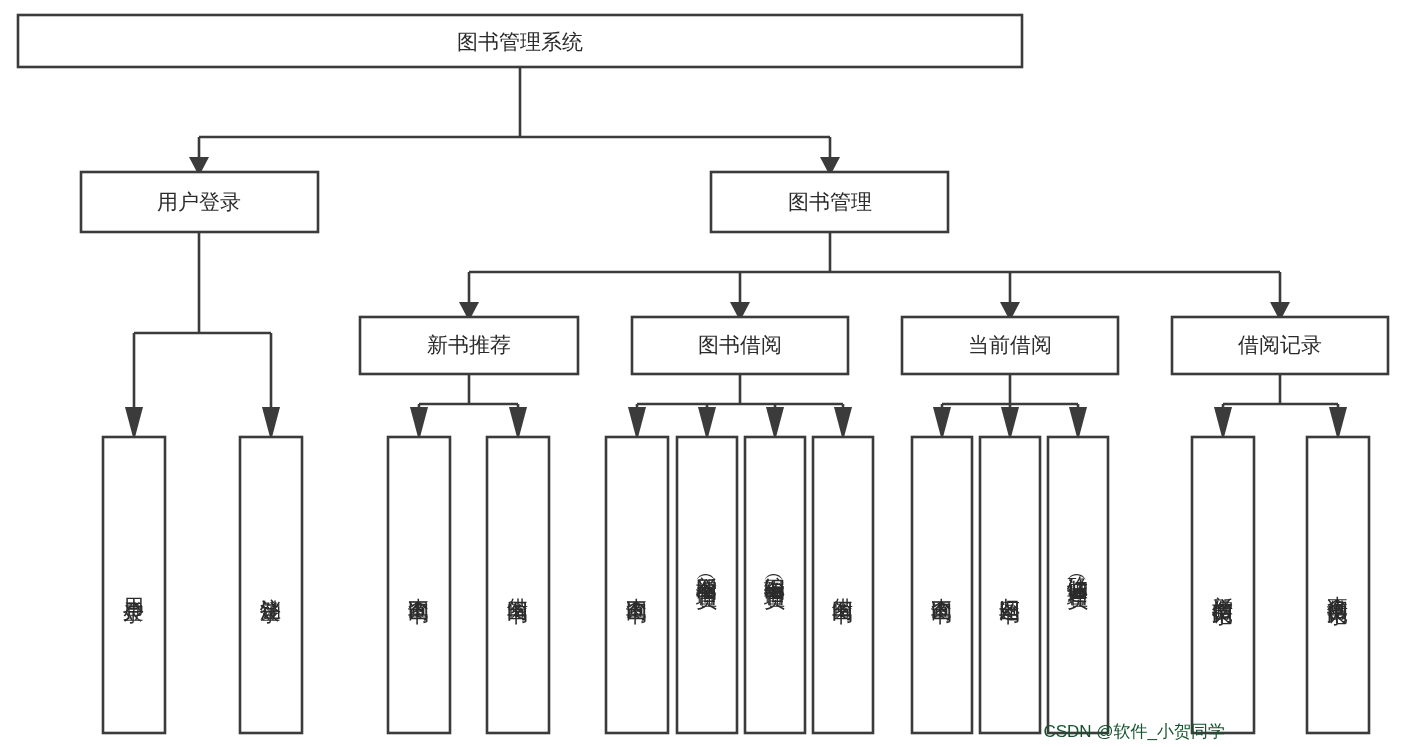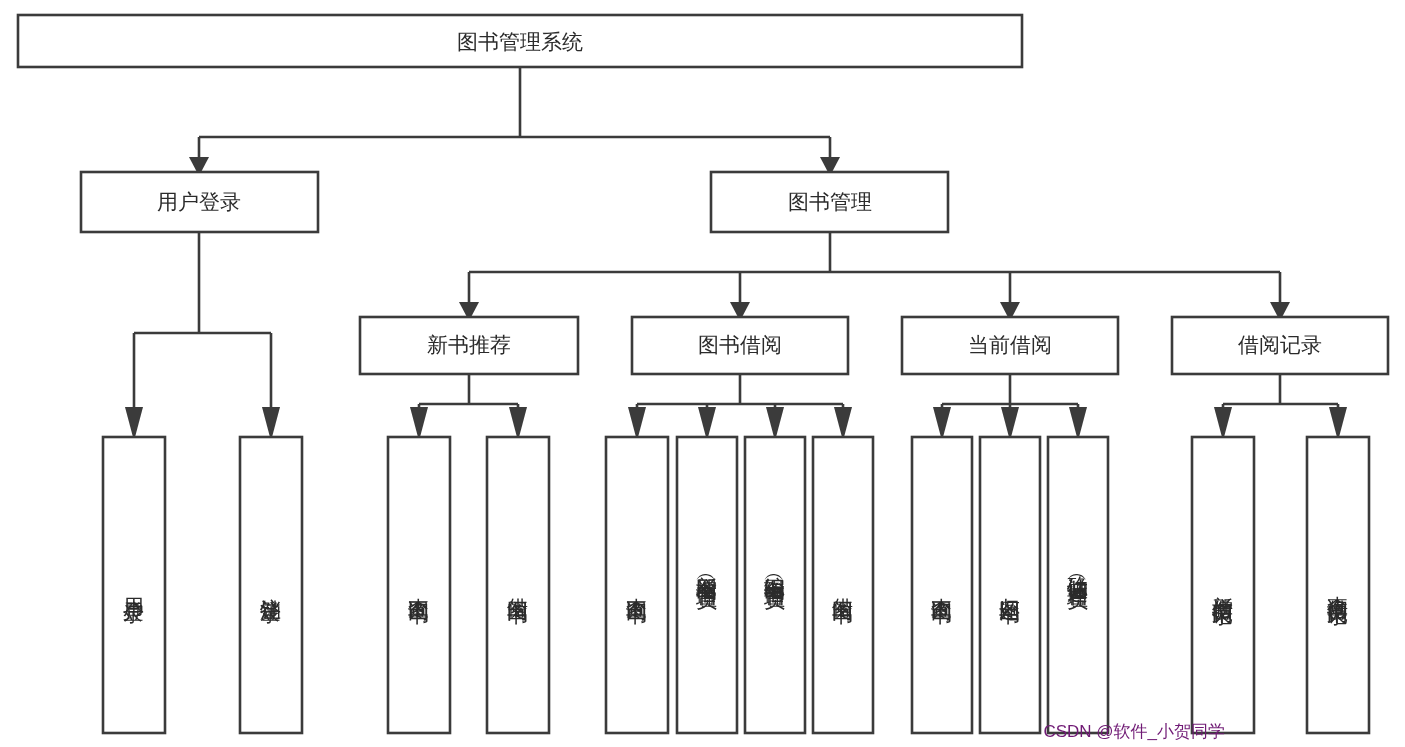--- a/index.html
+++ b/index.html
@@ -57,21 +57,21 @@
     text-orientation: upright;
     letter-spacing: 2px;
     text-anchor: middle;
   }
   .watermark-text {
     position: absolute;
     right: 8px;
     bottom: 4px;
     font-family: "Liberation Sans", "DejaVu Sans", sans-serif;
     font-size: 17px;
-    color: #701a75;
+    color: #14532d;
     white-space: nowrap;
     user-select: none;
     margin-top: 12px;
   }
 </style>
 </head>
 <body>
 
 <div id="diagram-root">
 

